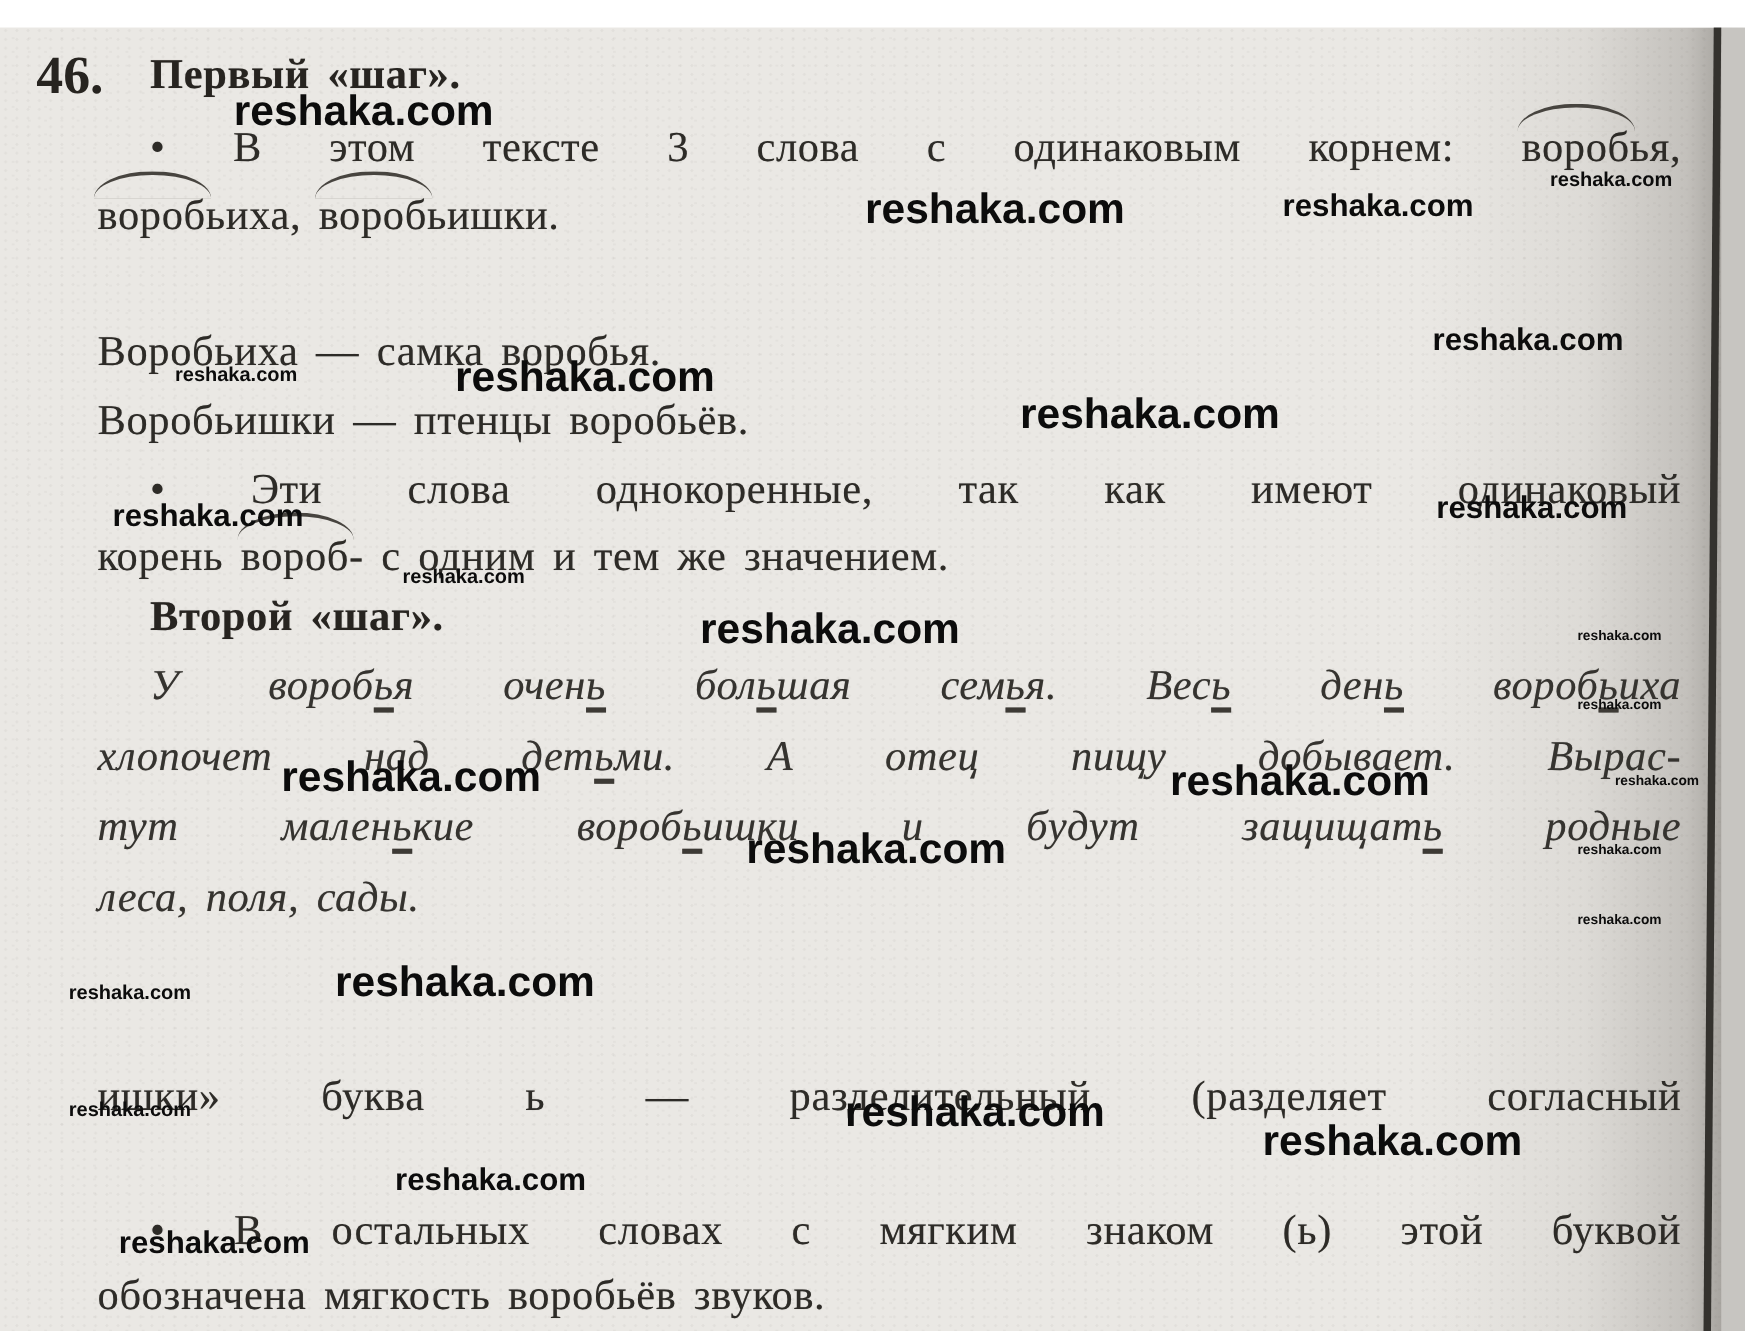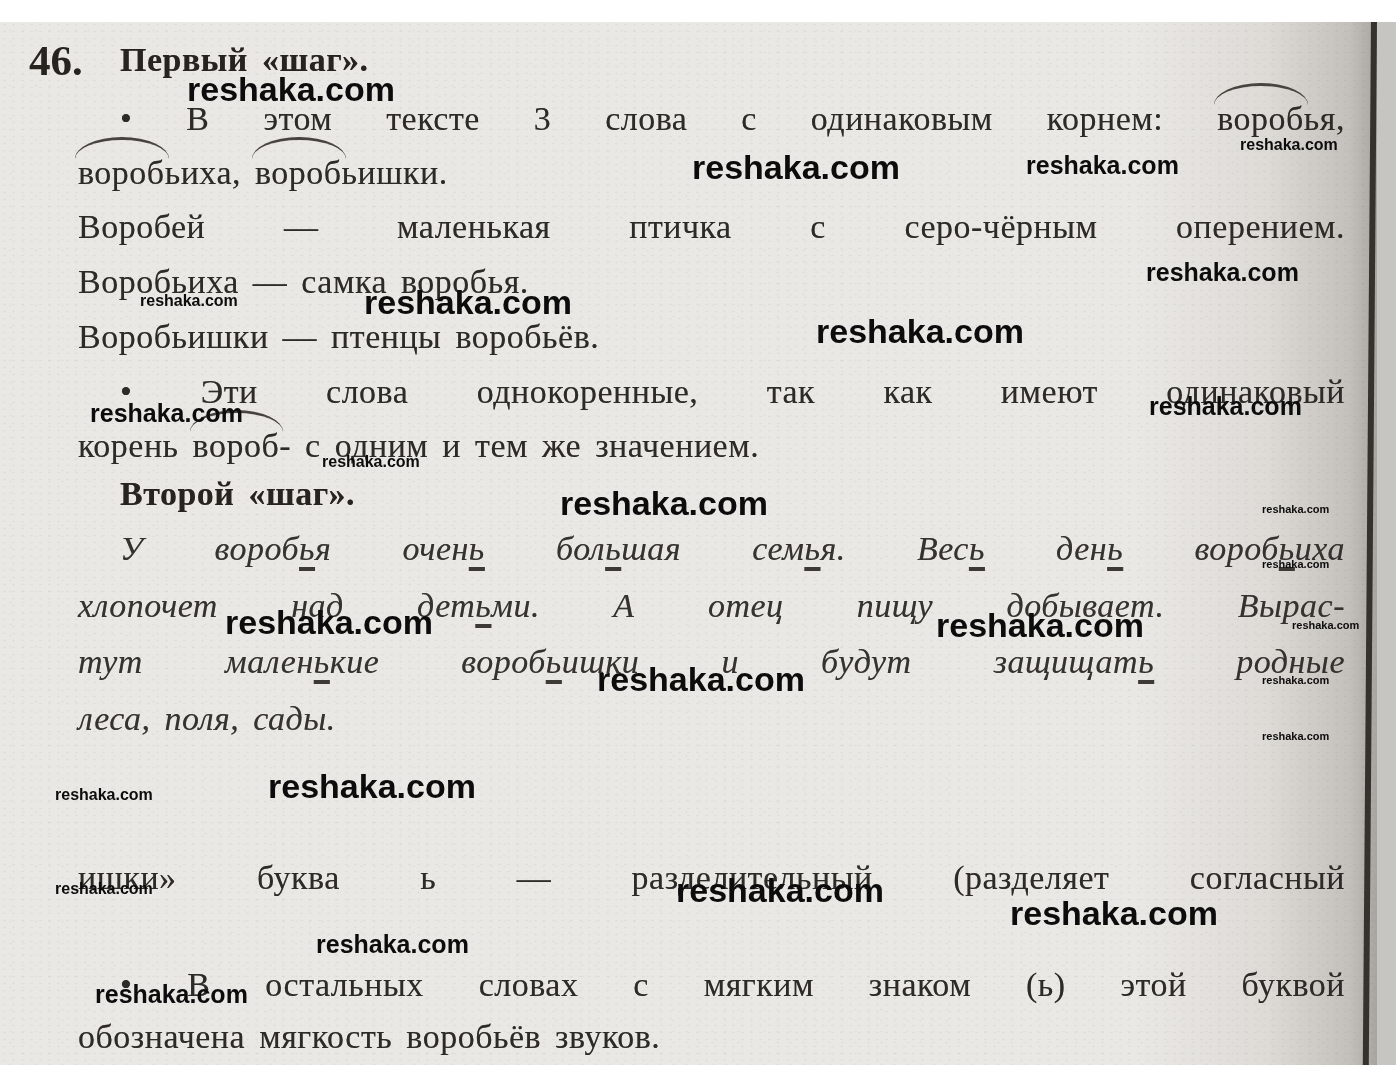--- a/index.html
+++ b/index.html
@@ -59,21 +59,20 @@
   <div class="shade"></div>
   <div class="edge-line"></div>
   <div class="edge-right"></div>
 
   <span class="num" style="top:36px">46.</span>
   <div class="line b ind" style="top:36px">Первый «шаг».</div>
 
   <div class="line just ind" style="top:95px"><span>• В этом тексте 3 слова с одинаковым корнем: </span><span class="r">вороб</span><span>ья,</span></div>
   <div class="line" style="top:149px"><span class="r">вороб</span><span>ьиха, </span><span class="r">вороб</span><span>ьишки.</span></div>
 
-  <div class="line just" style="top:203px">Воробей — маленькая птичка с серо-чёрным оперением.</div>
   <div class="line" style="top:258px">Воробьиха — самка воробья.</div>
   <div class="line" style="top:313px">Воробьишки — птенцы воробьёв.</div>
 
   <div class="line just ind" style="top:368px">• Эти слова однокоренные, так как имеют одинаковый</div>
   <div class="line" style="top:422px"><span>корень </span><span class="r">вороб</span><span>- с одним и тем же значением.</span></div>
 
   <div class="line b ind" style="top:470px">Второй «шаг».</div>
 
   <div class="line it just ind" style="top:525px"><span>У вороб</span><span class="u">ь</span><span>я очен</span><span class="u">ь</span><span> бол</span><span class="u">ь</span><span>шая сем</span><span class="u">ь</span><span>я. Вес</span><span class="u">ь</span><span> ден</span><span class="u">ь</span><span> вороб</span><span class="u">ь</span><span>иха</span></div>
   <div class="line it just" style="top:582px"><span>хлопочет над дет</span><span class="u">ь</span><span>ми. А отец пищу добывает. Вырас-</span></div>

